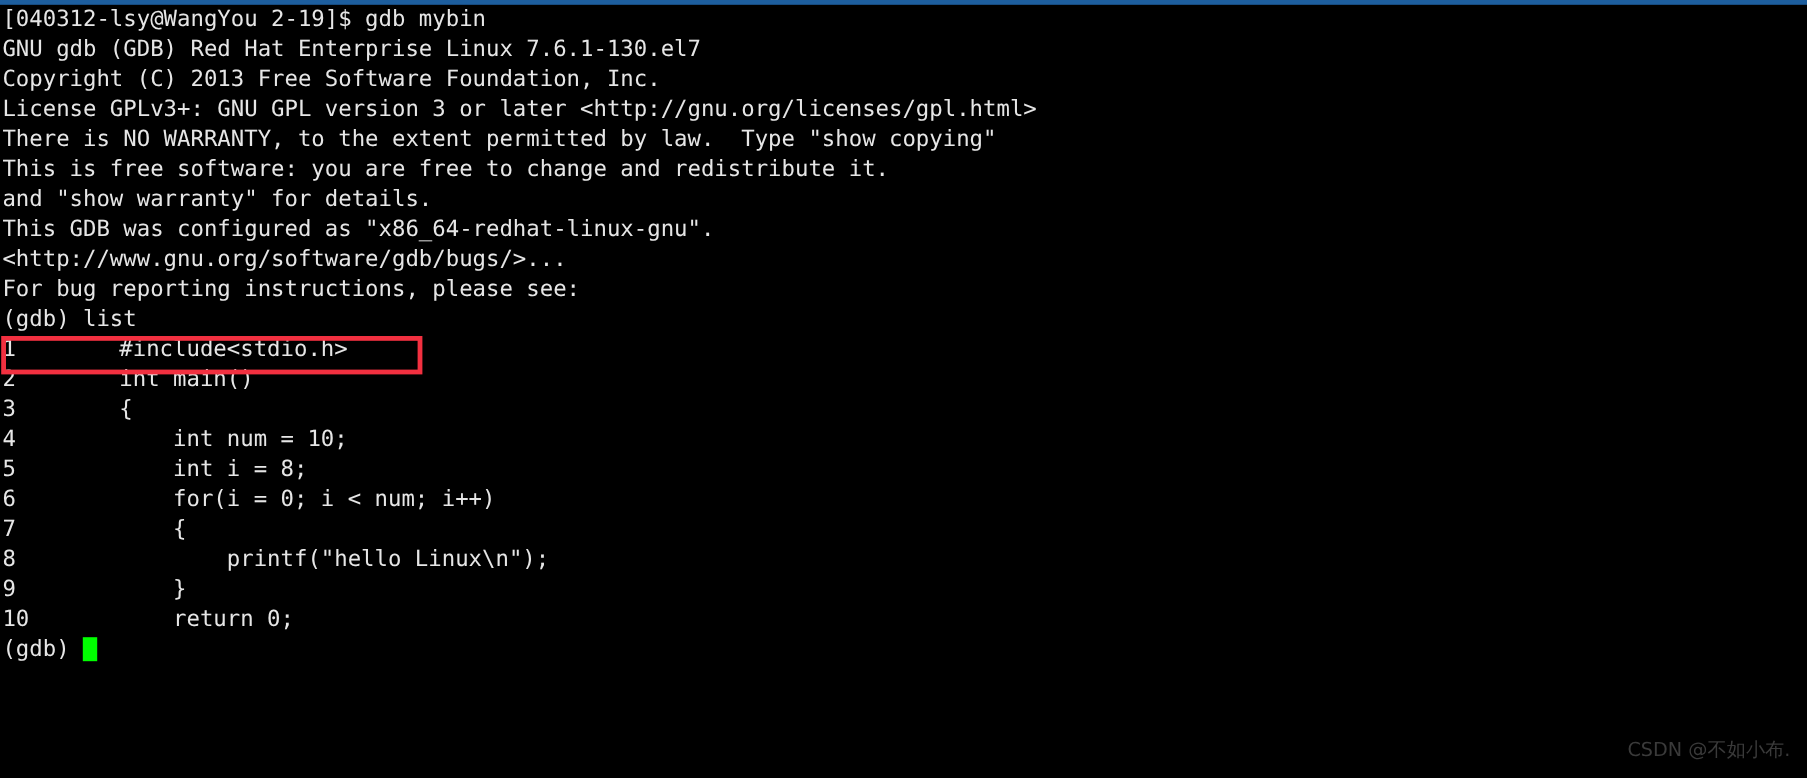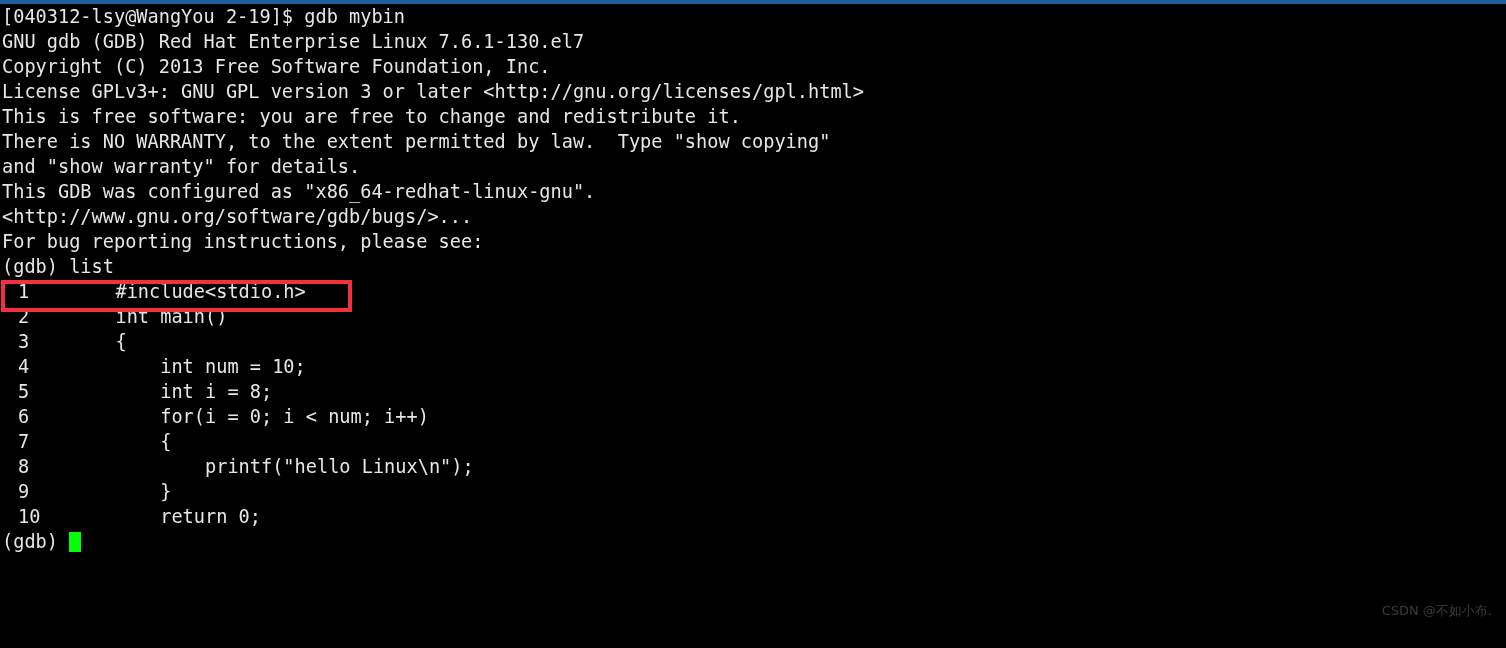--- a/index.html
+++ b/index.html
@@ -54,21 +54,21 @@
   .line .seg { white-space: pre; }
 
   
   .codeline {
     position: relative;
     height: 25px;
     line-height: 25px;
     font-size: 18.6px;
     color: #e6e6e6;
     white-space: pre;
-    padding-left: 18px;
+    padding-left: 2px;
     font-family: "DejaVu Sans Mono", "Liberation Mono", monospace;
   }
   .codeline .lno {
     display: inline-block;
   }
   .codeline .ctext {
     display: inline-block;
   }
 
   .cursor {
@@ -87,43 +87,43 @@
     width: 343px;
     height: 24px;
     border: 4px solid #f23040;
     box-sizing: content-box;
     pointer-events: none;
   }
 
   #watermark {
     position: absolute;
     right: 14px;
-    bottom: 28px;
+    bottom: 12px;
     font-family: "DejaVu Sans", "Liberation Sans", sans-serif;
-    font-size: 13px;
+    font-size: 16px;
     color: #3a3a3a;
     white-space: pre;
     text-align: center;
   }
 </style>
 </head>
 <body>
 
 <div id="terminal">
 
   <div id="top-edge"></div>
 
   <div id="screen">
 
     <div class="line"><span class="seg">[040312-lsy@WangYou 2-19]$ gdb mybin</span></div>
     <div class="line"><span class="seg">GNU gdb (GDB) Red Hat Enterprise Linux 7.6.1-130.el7</span></div>
     <div class="line"><span class="seg">Copyright (C) 2013 Free Software Foundation, Inc.</span></div>
     <div class="line"><span class="seg">License GPLv3+: GNU GPL version 3 or later &lt;http://gnu.org/licenses/gpl.html&gt;</span></div>
+    <div class="line"><span class="seg">There is NO WARRANTY, to the extent permitted by law.  Type "show copying"</span></div>
     <div class="line"><span class="seg">This is free software: you are free to change and redistribute it.</span></div>
-    <div class="line"><span class="seg">There is NO WARRANTY, to the extent permitted by law.  Type "show copying"</span></div>
     <div class="line"><span class="seg">and "show warranty" for details.</span></div>
     <div class="line"><span class="seg">This GDB was configured as "x86_64-redhat-linux-gnu".</span></div>
     <div class="line"><span class="seg">&lt;http://www.gnu.org/software/gdb/bugs/&gt;...</span></div>
     <div class="line"><span class="seg">For bug reporting instructions, please see:</span></div>
 
     <div class="line"><span class="seg">(gdb) list</span></div>
 
     <div class="codeline"><span class="lno" style="width: 97.44px;">1</span><span class="ctext" style="white-space: pre;">#include&lt;stdio.h&gt;</span></div>
     <div class="codeline"><span class="lno" style="width: 97.44px;">2</span><span class="ctext" style="white-space: pre;">int main()</span></div>
     <div class="codeline"><span class="lno" style="width: 97.44px;">3</span><span class="ctext" style="white-space: pre;">{</span></div>

